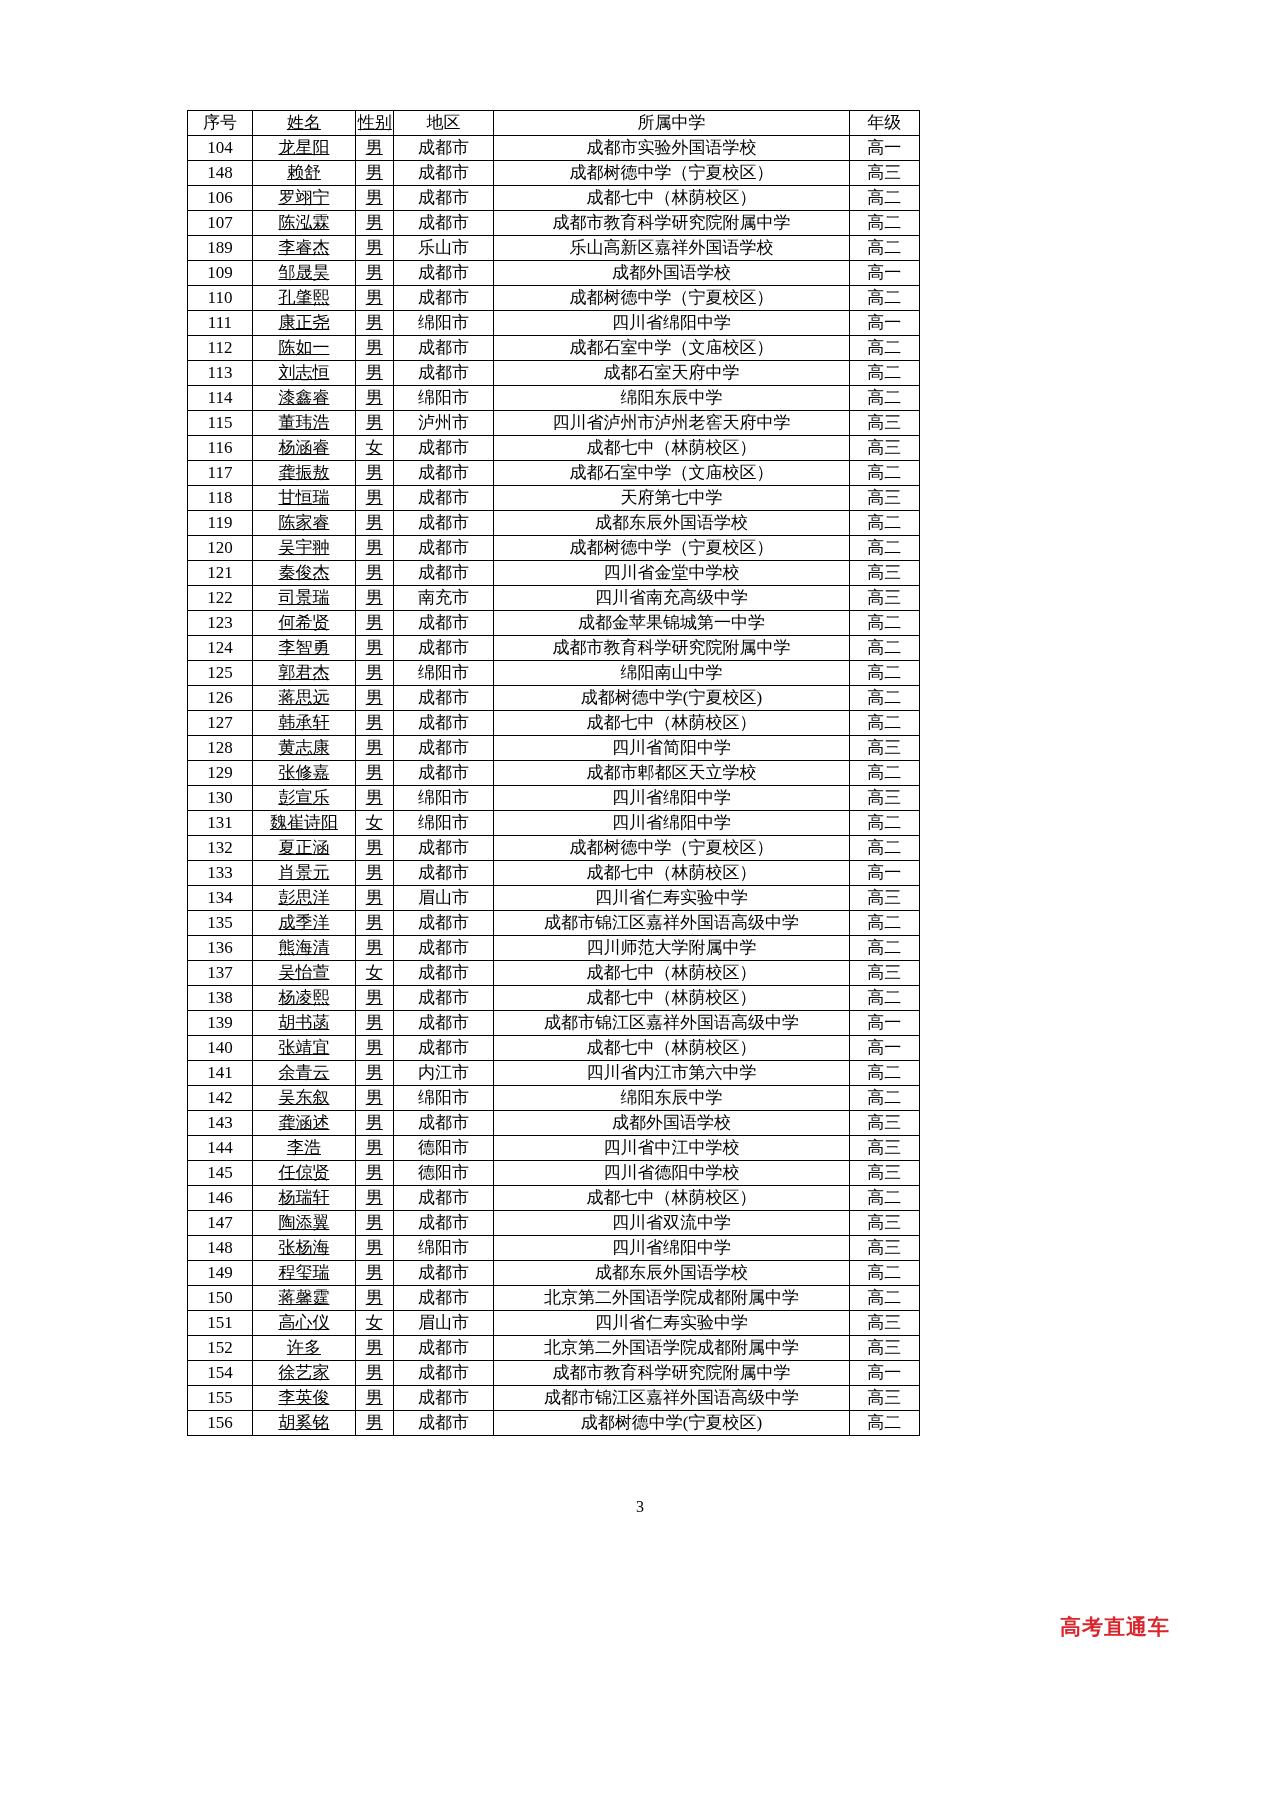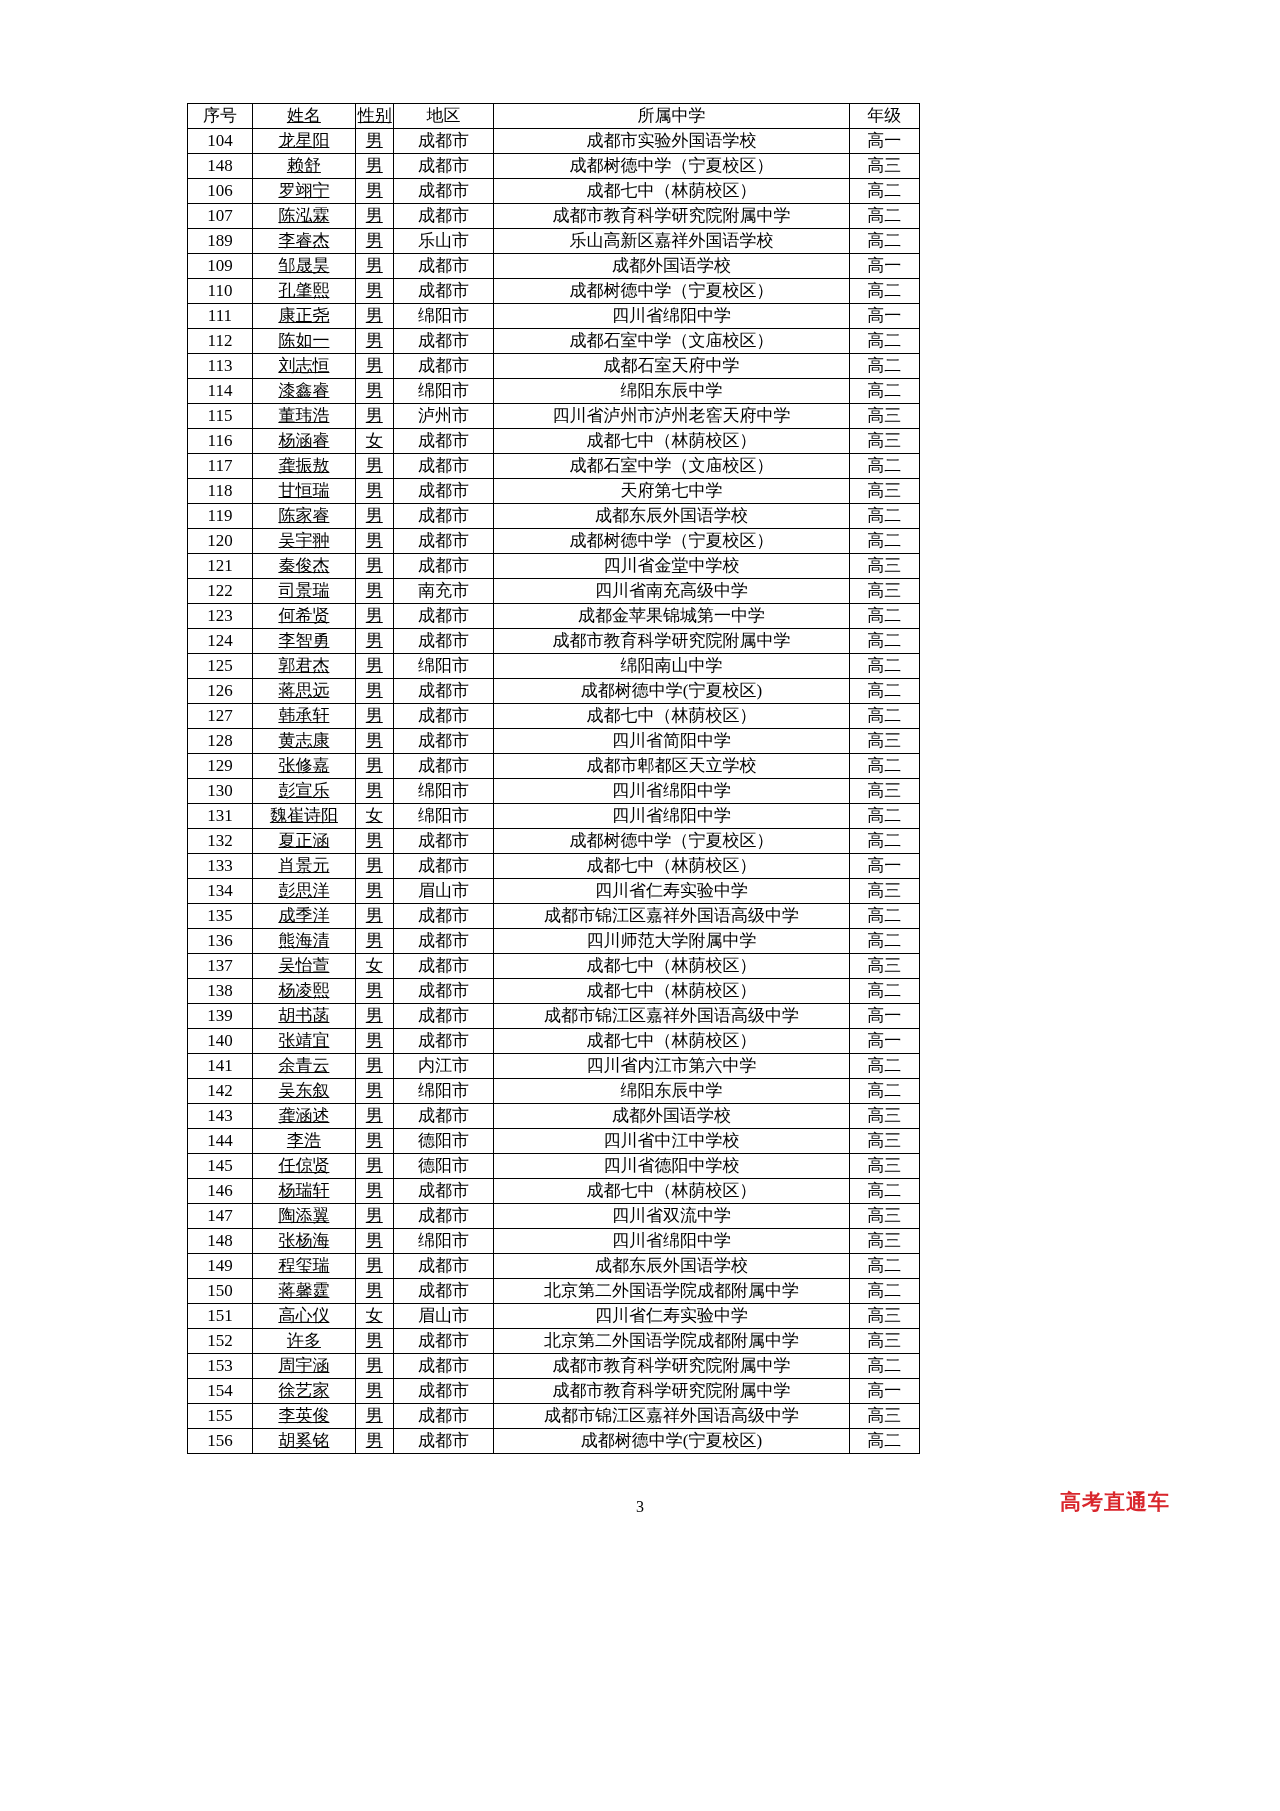--- a/index.html
+++ b/index.html
@@ -12,21 +12,21 @@
     color: #000000;
   }
   .page {
     position: absolute;
     inset: 0;
     background: #ffffff;
   }
   table.student-table {
     position: absolute;
     left: 187px;
-    top: 103px;
+    top: 110px;
     width: 733px;
     border-collapse: collapse;
     table-layout: fixed;
   }
   table.student-table th,
   table.student-table td {
     border: 1px solid #000000;
     text-align: center;
     vertical-align: middle;
     font-size: 17px;
@@ -48,21 +48,21 @@
     left: 0;
     right: 0;
     top: 1498px;
     text-align: center;
     font-size: 16px;
     color: #000000;
   }
   .watermark {
     position: absolute;
     right: 110px;
-    top: 1488px;
+    top: 1613px;
     font-size: 21px;
     font-weight: bold;
     color: #d9262c;
     font-family: "Liberation Sans", "DejaVu Sans", sans-serif;
     letter-spacing: 1px;
   }
 </style>
 </head>
 <body>
 
@@ -466,28 +466,20 @@
         </tr>
         <tr>
           <td class="col0">152</td>
           <td class="col1">许多</td>
           <td class="col2">男</td>
           <td class="col3">成都市</td>
           <td class="col4">北京第二外国语学院成都附属中学</td>
           <td class="col5">高三</td>
         </tr>
         <tr>
-          <td class="col0">153</td>
-          <td class="col1">周宇涵</td>
-          <td class="col2">男</td>
-          <td class="col3">成都市</td>
-          <td class="col4">成都市教育科学研究院附属中学</td>
-          <td class="col5">高二</td>
-        </tr>
-        <tr>
           <td class="col0">154</td>
           <td class="col1">徐艺家</td>
           <td class="col2">男</td>
           <td class="col3">成都市</td>
           <td class="col4">成都市教育科学研究院附属中学</td>
           <td class="col5">高一</td>
         </tr>
         <tr>
           <td class="col0">155</td>
           <td class="col1">李英俊</td>

